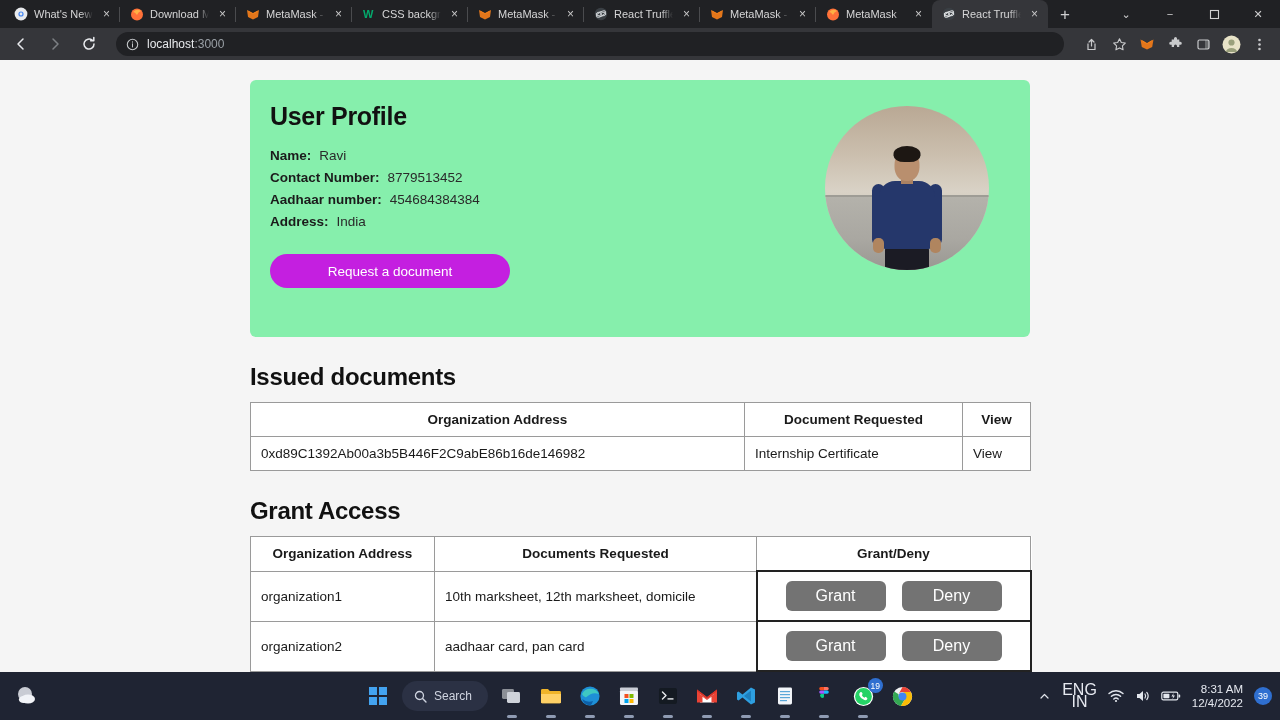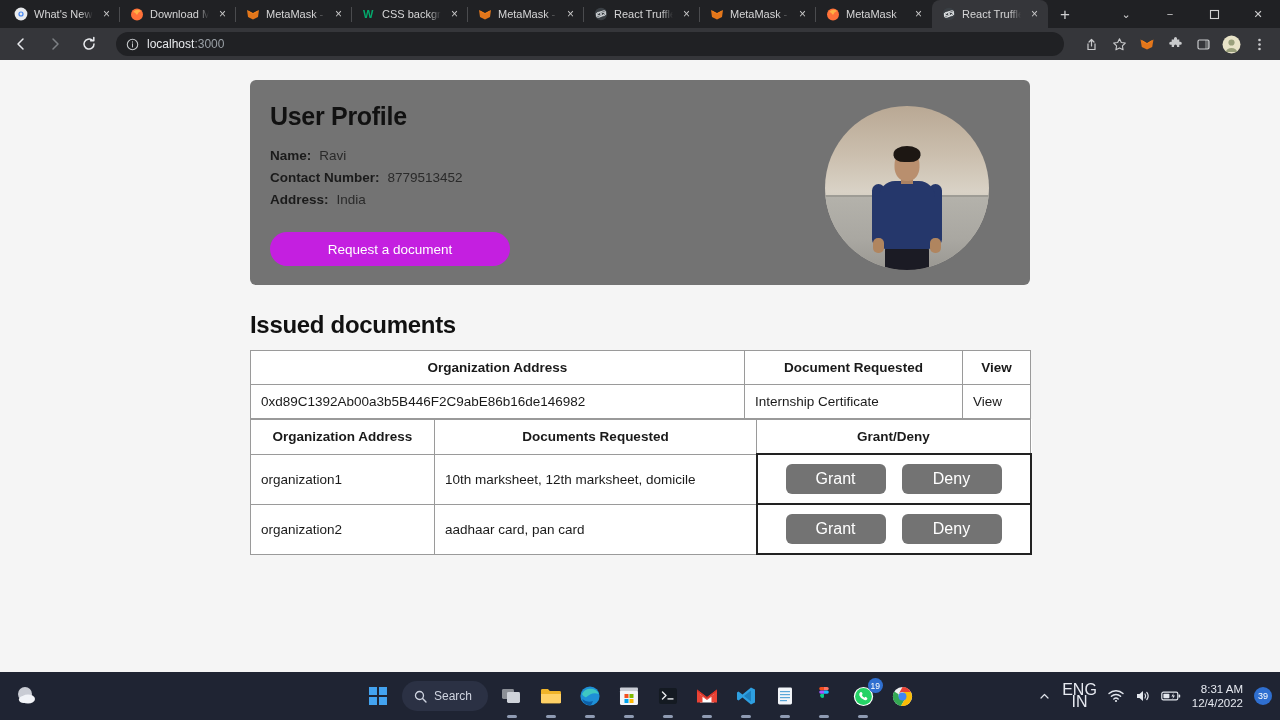--- a/index.html
+++ b/index.html
@@ -69,22 +69,22 @@
   .tb-right { display: flex; align-items: center; gap: 2px; }
 
   
   .viewport {
     flex: 1; background: #f5f5f5; overflow: hidden; position: relative;
   }
   .page { padding: 20px 0 0 0; }
   .container { width: 780px; margin: 0 auto; }
 
   .profile-card {
-    background: #737373; border-radius: 6px; padding: 22px 18px 20px 18px;
-    display: flex; align-items: flex-start; position: relative; height: 205px; justify-content: flex-end;
+    background: #86efac; border-radius: 6px; padding: 22px 18px 20px 18px;
+    display: flex; align-items: flex-start; position: relative; height: 257px; justify-content: flex-end;
   }
   .profile-left { flex: 1; padding-left: 2px; }
   .profile-title {
     font-size: 25px; font-weight: bold; color: #111; letter-spacing: -0.3px;
     margin-bottom: 17px;
   }
   .field { font-size: 13.5px; color: #1b1b1b; margin-bottom: 7px; white-space: nowrap; }
   .field b { font-weight: bold; }
   .field .val { font-weight: normal; margin-left: 8px; color: #2a2a2a; }
   .req-btn {
@@ -398,20 +398,23 @@
 
         <div class="profile-card">
           <div class="profile-left">
             <div class="profile-title">User Profile</div>
 
             <div class="field">
               <b>Name:</b><span class="val">Ravi</span>
             </div>
             <div class="field">
               <b>Contact Number:</b><span class="val">8779513452</span>
+            </div>
+            <div class="field">
+              <b>Aadhaar number:</b><span class="val">454684384384</span>
             </div>
             <div class="field">
               <b>Address:</b><span class="val">India</span>
             </div>
 
             <button class="req-btn">Request a document</button>
           </div>
 
           <div class="avatar">
             <div class="av-sea"></div>
@@ -441,20 +444,21 @@
           </thead>
           <tbody>
             <tr>
               <td>0xd89C1392Ab00a3b5B446F2C9abE86b16de146982</td>
               <td>Internship Certificate</td>
               <td>View</td>
             </tr>
           </tbody>
         </table>
 
+        <div class="section-title">Grant Access</div>
         <table class="grid grant">
           <thead>
             <tr>
               <th class="g1">Organization Address</th>
               <th class="g2">Documents Requested</th>
               <th class="g3">Grant/Deny</th>
             </tr>
           </thead>
           <tbody>
             <tr>

